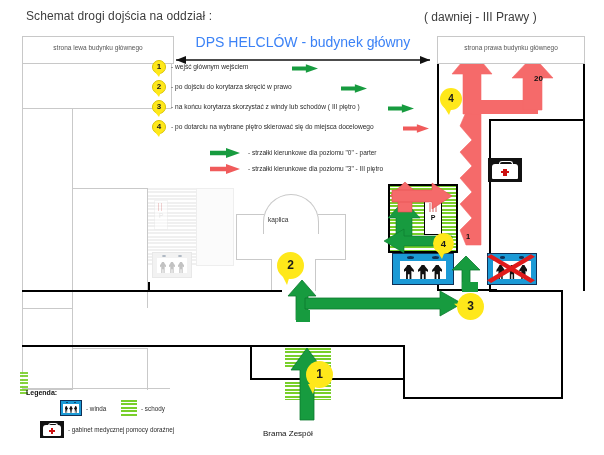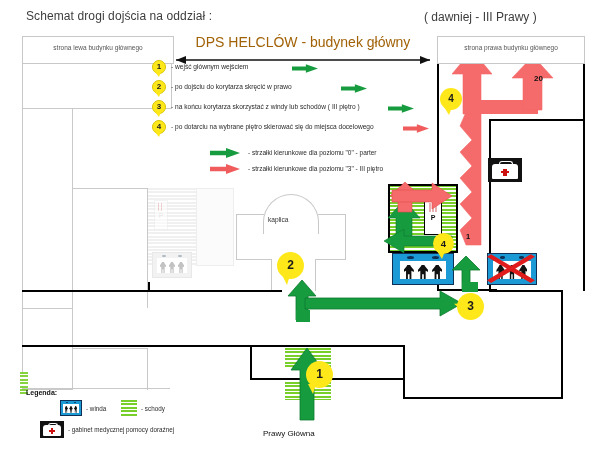--- a/index.html
+++ b/index.html
@@ -15,21 +15,21 @@
 
   
   .capbox{position:absolute;border:1px solid #c8c8c8;background:#fff;}
   .capbox span{position:absolute;left:0;right:0;top:7px;text-align:center;
                font-size:6.5px;color:#555;white-space:nowrap;}
   #cap-left{left:22px;top:36px;width:150px;height:26px;}
   #cap-right{left:437px;top:36px;width:146px;height:26px;}
 
   
   .maintitle{position:absolute;left:178px;top:34px;width:250px;text-align:center;
-             font-size:14px;color:#a16207;white-space:nowrap;}
+             font-size:14px;color:#3b82f6;white-space:nowrap;}
 
   
   .instr{position:absolute;left:152px;top:60px;width:300px;}
   .irow{position:relative;height:20px;}
   .ibub{position:absolute;left:0;top:0;width:15px;height:14px;}
   .ibub .circ{position:absolute;left:0;top:0;width:14px;height:14px;border-radius:50%;
               background:#ffe81a;border:1px solid #d8c400;box-sizing:border-box;}
   .ibub .num{position:absolute;left:0;top:0;width:14px;height:14px;line-height:14px;
              text-align:center;font-size:8px;color:#222;font-weight:bold;}
   .ibub .tail{position:absolute;left:3px;top:12px;width:0;height:0;
@@ -224,21 +224,21 @@
       <div class="bag"></div>
       <div class="hdl"></div>
       <div class="cr" style="left:45%;top:44%;width:10%;height:30%;"></div>
       <div class="cr2" style="left:38%;top:53%;width:24%;height:11%;"></div>
     </div>
 
     <div class="stairs" style="left:285px;top:348px;width:46px;height:20px;"></div>
     <div class="stairs" style="left:285px;top:382px;width:46px;height:18px;"></div>
     <div class="stairs" style="left:20px;top:372px;width:8px;height:22px;opacity:.9;"></div>
 
-    <div class="mlbl b" style="left:263px;top:429px;">Prawy Główna</div>
+    <div class="mlbl b" style="left:263px;top:429px;">Brama Zespół</div>
   </div>
 
   <svg class="ovl" viewBox="0 0 604 455">
 
     <g>
       <path d="M300,420 L300,370 L291,370 L307,348 L323,370 L314,370 L314,420 Z" fill="#179b3f" stroke="#0c7a2e" stroke-width="0.8"></path>
     </g>
 
     <g>
       <path d="M296,320 L296,296 L288,296 L302,280 L316,296 L308,296 L308,320 Z" fill="#179b3f" stroke="#0c7a2e" stroke-width="0.8"></path>

